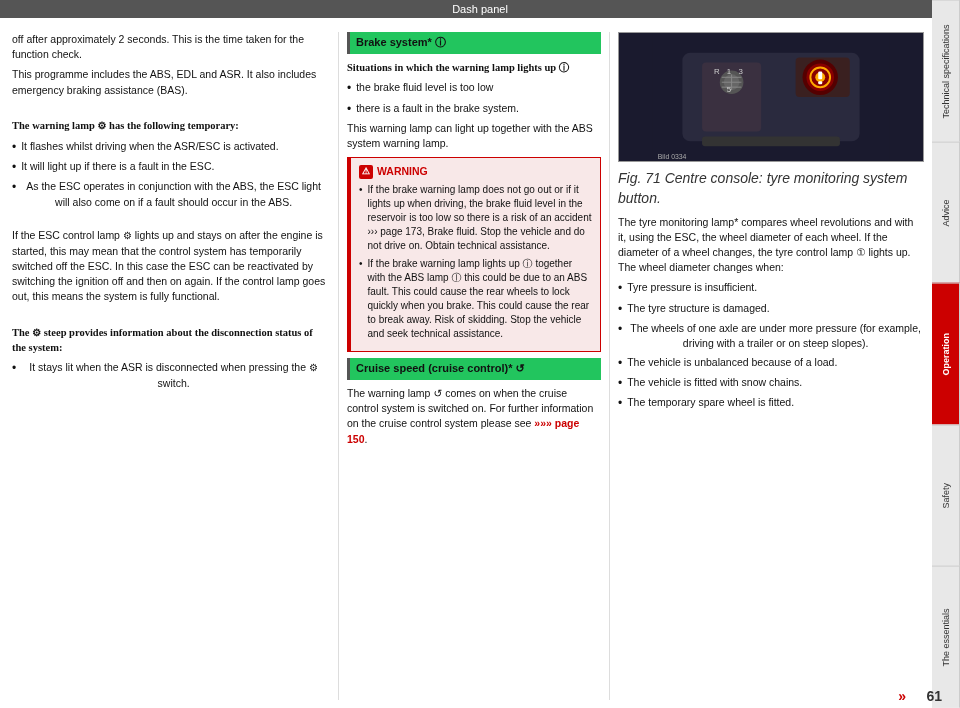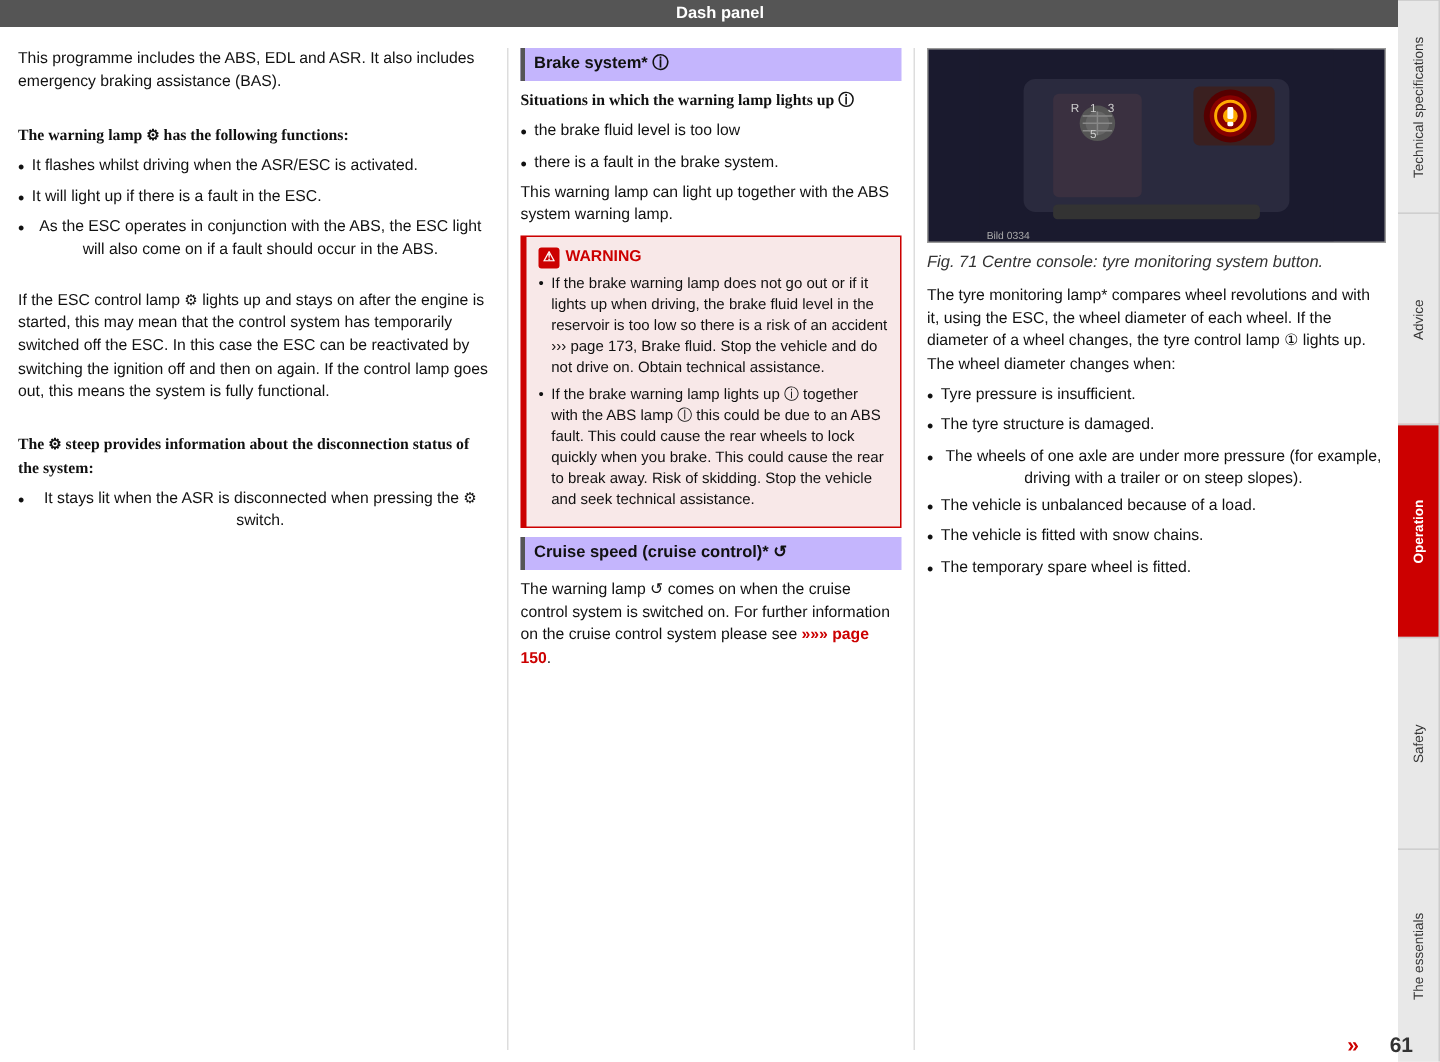--- a/index.html
+++ b/index.html
@@ -13,21 +13,21 @@
       position: relative;
     }
 
     
     .top-bar {
       background: #555;
       color: #fff;
       text-align: center;
       font-size: 11px;
       padding: 3px 0;
-      font-weight: bold;
+      font-weight: normal;
     }
 
     
     .right-sidebar {
       position: absolute;
       right: 0;
       top: 0;
       width: 28px;
       height: 708px;
       display: flex;
@@ -93,21 +93,21 @@
       padding: 8px 8px;
       font-size: 10.5px;
       line-height: 1.45;
       color: #111;
       overflow: hidden;
     }
 
     .section-title {
       font-size: 11px;
       font-weight: bold;
-      background: #c4b5fd;
+      background: #22c55e;
       border-left: 3px solid #555;
       padding: 3px 6px;
       margin-bottom: 6px;
     }
 
     .bold-text {
       font-weight: bold;
       font-family: Liberation Serif, serif;
     }
 
@@ -183,21 +183,21 @@
       justify-content: center;
     }
 
     
     .console-svg {
       width: 100%;
       height: 100%;
     }
 
     .fig-caption {
-      font-size: 11px;
+      font-size: 14px;
       color: #333;
       margin-bottom: 6px;
       font-style: italic;
     }
 
     
     .page-number {
       position: absolute;
       bottom: 4px;
       right: 18px;
@@ -252,24 +252,25 @@
     <span>Safety</span>
   </div>
   <div class="sidebar-tab">
     <span>The essentials</span>
   </div>
 </div>
 
 <div class="main-content">
 
   <div class="left-col">
+    <p>off after approximately 2 seconds. This is the time taken for the function check.</p>
     <p>This programme includes the ABS, EDL and ASR. It also includes emergency braking assistance (BAS).</p>
     <br>
     <p>
-      <span class="bold-text"><span>The warning lamp</span> <span style="font-size:10px;">⚙</span> <span>has the following functions:</span></span>
+      <span class="bold-text"><span>The warning lamp</span> <span style="font-size:10px;">⚙</span> <span>has the following temporary:</span></span>
     </p>
     <div class="bullet-item">
       <span>It flashes whilst driving when the ASR/ESC is activated.</span>
     </div>
     <div class="bullet-item">
       <span>It will light up if there is a fault in the ESC.</span>
     </div>
     <div class="bullet-item">
       <span>As the ESC operates in conjunction with the ABS, the ESC light will also come on if a fault should occur in the ABS.</span>
     </div>

